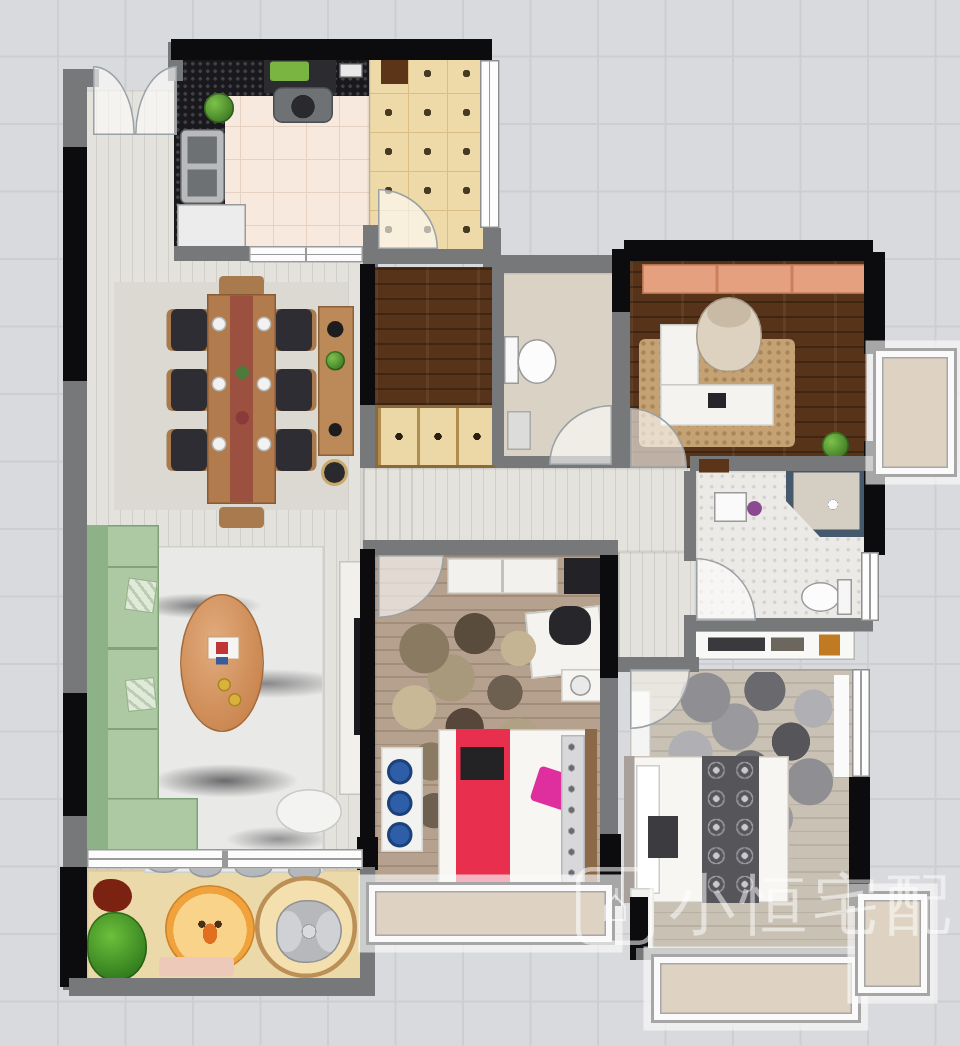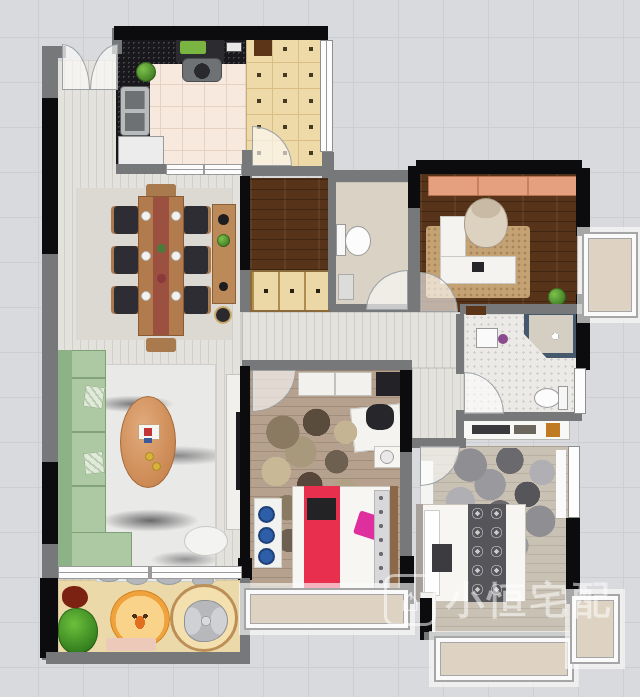--- a/index.html
+++ b/index.html
@@ -79,21 +79,21 @@
   .rocker{background-color:#b6b8bb;border:1px solid #8f9194;border-radius:48% 52% 55% 45%;background-image:
     radial-gradient(circle 7px at 50% 50%,#d8dadd 60%,#9fa2a5 62% 70%,transparent 74%),
     radial-gradient(ellipse 10px 14px at 16% 50%,#cfd1d4 95%,transparent),
     radial-gradient(ellipse 10px 14px at 84% 50%,#cfd1d4 95%,transparent);}
   .window-v{background:#fdfdfd;border:1px solid #8e8e8e;background-image:linear-gradient(90deg,transparent 46%,#9a9a9a 46% 54%,transparent 54%);}
   .bay{background:#ded3c3;border:4px solid #fafafa;outline:2px solid #a6a6a6;box-shadow:0 0 0 7px rgba(250,250,250,.65),inset 0 0 0 1px #a6a6a6;}
   .slider-h{background:#fcfcfc;border:1px solid #9a9a9a;background-image:linear-gradient(0deg,transparent 45%,#9a9a9a 45% 55%,transparent 55%),linear-gradient(90deg,transparent 49%,#9a9a9a 49% 51%,transparent 51%);}
   .door{background:rgba(253,253,252,.62);border:1px solid #9aa0a4;}
   #watermark{position:absolute;left:384px;top:574px;display:flex;align-items:center;gap:10px;z-index:50;pointer-events:none;}
   .wm-logo{width:46px;height:46px;border:3px solid rgba(255,255,255,.55);border-radius:10px;display:flex;align-items:center;justify-content:center;font-size:32px;color:rgba(255,255,255,.6);}
-  .wm-text{font-size:38px;font-weight:bold;letter-spacing:4px;color:rgba(255,255,255,.52);}
+  .wm-text{font-size:44px;font-weight:normal;letter-spacing:4px;color:rgba(255,255,255,.52);}
 </style>
 </head>
 <body>
 
 <div id="plan">
   <div class="el floor floor-plank-light" style="left: 56px; top: 60px; width: 186px; height: 520px;"></div>
     <div class="el floor floor-plank-light" style="left: 242px; top: 312px; width: 222px; height: 56px;"></div>
     <div class="el floor floor-plank-light" style="left: 412px; top: 368px; width: 52px; height: 80px;"></div>
     <div class="el floor floor-tile-beige" style="left: 116px; top: 40px; width: 130px; height: 128px;"></div>
     <div class="el floor floor-tile-gold" style="left: 246px; top: 36px; width: 78px; height: 132px;"></div>

